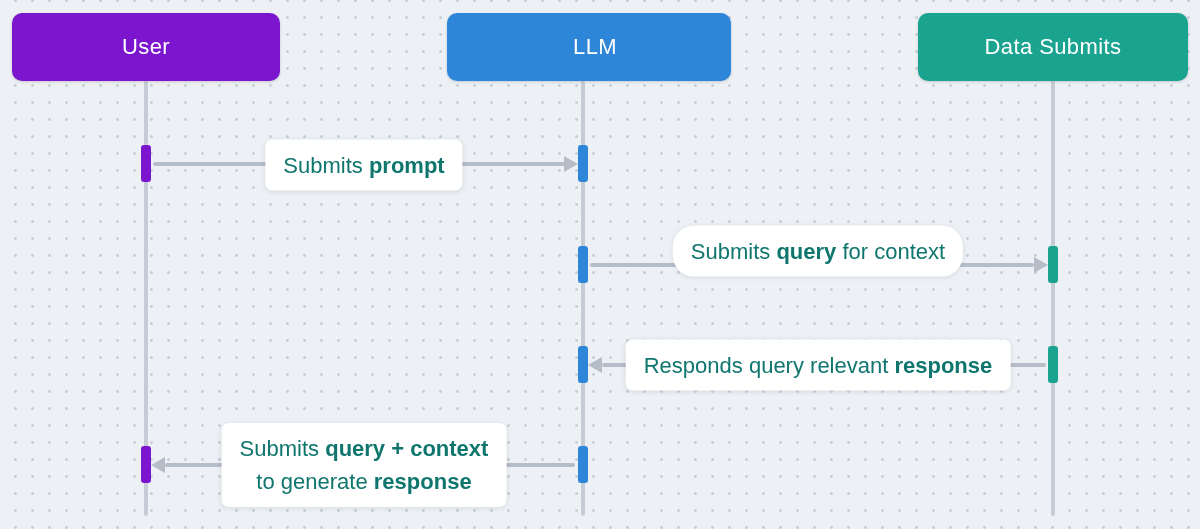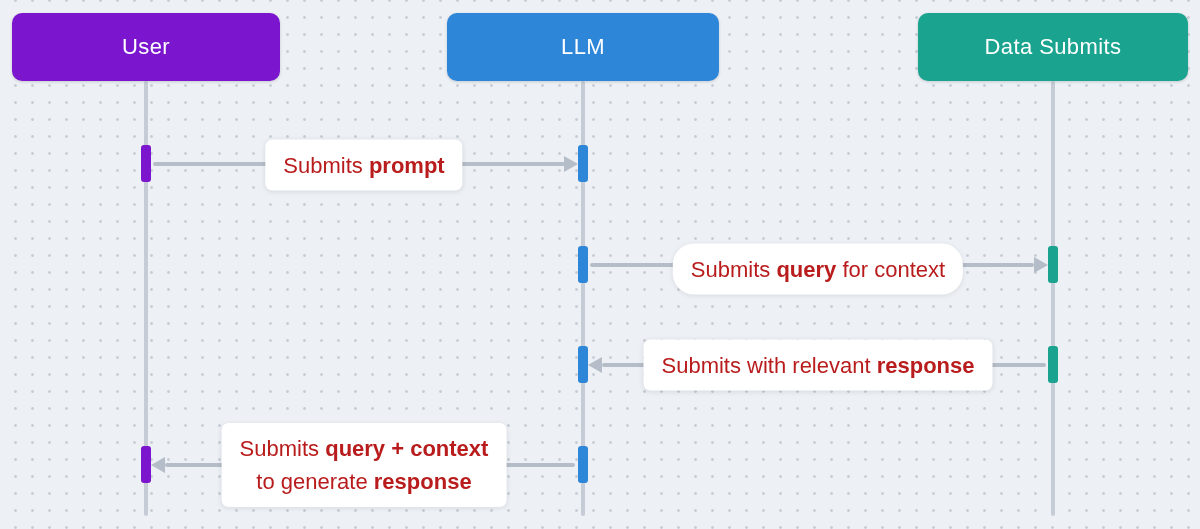--- a/index.html
+++ b/index.html
@@ -40,53 +40,53 @@
   .arrow-head{
     position:absolute;width:0;height:0;
     border-top:8px solid transparent;border-bottom:8px solid transparent;
   }
   .arrow-head.right{border-left:14px solid #b5bdc8;}
   .arrow-head.left{border-right:14px solid #b5bdc8;}
   .msg-label{
     position:absolute;transform:translate(-50%,-50%);
     background:#ffffff;border-radius:7px;
     padding:9px 18px;
-    font-size:22px;color:#b91c1c;line-height:1.5;
+    font-size:22px;color:#0f766e;line-height:1.5;
     white-space:nowrap;text-align:center;
     box-shadow:0 1px 5px rgba(25,35,55,.10);
     z-index:3;
   }
   .b{font-weight:700;}
   
   .r1-bar-src{left:141px;top:145px;}  .r1-bar-dst{left:578px;top:145px;}
   .r1-line{left:153px;top:162px;width:412px;} .r1-head{left:564px;top:156px;}
   .r2-bar-src{left:578px;top:246px;}  .r2-bar-dst{left:1048px;top:246px;}
   .r2-line{left:590px;top:263px;width:444px;} .r2-head{left:1034px;top:257px;}
   .r3-bar-src{left:1048px;top:346px;} .r3-bar-dst{left:578px;top:346px;}
   .r3-line{left:602px;top:363px;width:444px;} .r3-head{left:588px;top:357px;}
   .r4-bar-src{left:578px;top:446px;}  .r4-bar-dst{left:141px;top:446px;}
   .r4-line{left:165px;top:463px;width:410px;} .r4-head{left:151px;top:457px;}
   .lbl-1{left:364px;top:165px;}
-  .lbl-2{left:818px;top:269px;border-radius:21px;}
+  .lbl-2{left:818px;top:251px;border-radius:21px;}
   .lbl-3{left:818px;top:365px;}
   .lbl-4{left:364px;top:465px;}
 </style>
 </head>
 <body>
 
 <div class="canvas">
 
   <div class="lifeline lifeline-user"></div>
   <div class="lifeline lifeline-llm"></div>
   <div class="lifeline lifeline-ds"></div>
 
   <div class="actor actor-user" style="background-color: rgb(123, 22, 206);">
     <span>User</span>
   </div>
-  <div class="actor actor-llm" style="background-color: rgb(46, 134, 216);">
+  <div class="actor actor-llm" style="background-color: rgb(46, 134, 216); padding-left: 12px;">
     <span>LLM</span>
   </div>
   <div class="actor actor-ds" style="background-color: rgb(26, 163, 143);">
     <span>Data Submits</span>
   </div>
 
   <div class="arrow-line r1-line"></div>
   <div class="arrow-head right r1-head"></div>
   <div class="bar r1-bar-src" style="background-color: rgb(123, 22, 206);"></div>
   <div class="bar r1-bar-dst" style="background-color: rgb(46, 134, 216);"></div>
@@ -95,21 +95,21 @@
   <div class="arrow-line r2-line"></div>
   <div class="arrow-head right r2-head"></div>
   <div class="bar r2-bar-src" style="background-color: rgb(46, 134, 216);"></div>
   <div class="bar r2-bar-dst" style="background-color: rgb(26, 163, 143);"></div>
   <div class="msg-label lbl-2"><span>Submits </span><span class="b">query</span><span> for context</span></div>
 
   <div class="arrow-line r3-line"></div>
   <div class="arrow-head left r3-head"></div>
   <div class="bar r3-bar-dst" style="background-color: rgb(46, 134, 216);"></div>
   <div class="bar r3-bar-src" style="background-color: rgb(26, 163, 143);"></div>
-  <div class="msg-label lbl-3"><span>Submits with relevant </span><span class="b">response</span></div>
+  <div class="msg-label lbl-3"><span>Responds query relevant </span><span class="b">response</span></div>
 
   <div class="arrow-line r4-line"></div>
   <div class="arrow-head left r4-head"></div>
   <div class="bar r4-bar-dst" style="background-color: rgb(123, 22, 206);"></div>
   <div class="bar r4-bar-src" style="background-color: rgb(46, 134, 216);"></div>
   <div class="msg-label lbl-4">
     <div><span>Submits </span><span class="b">query + context</span></div>
     <div><span>to generate </span><span class="b">response</span></div>
   </div>
 

